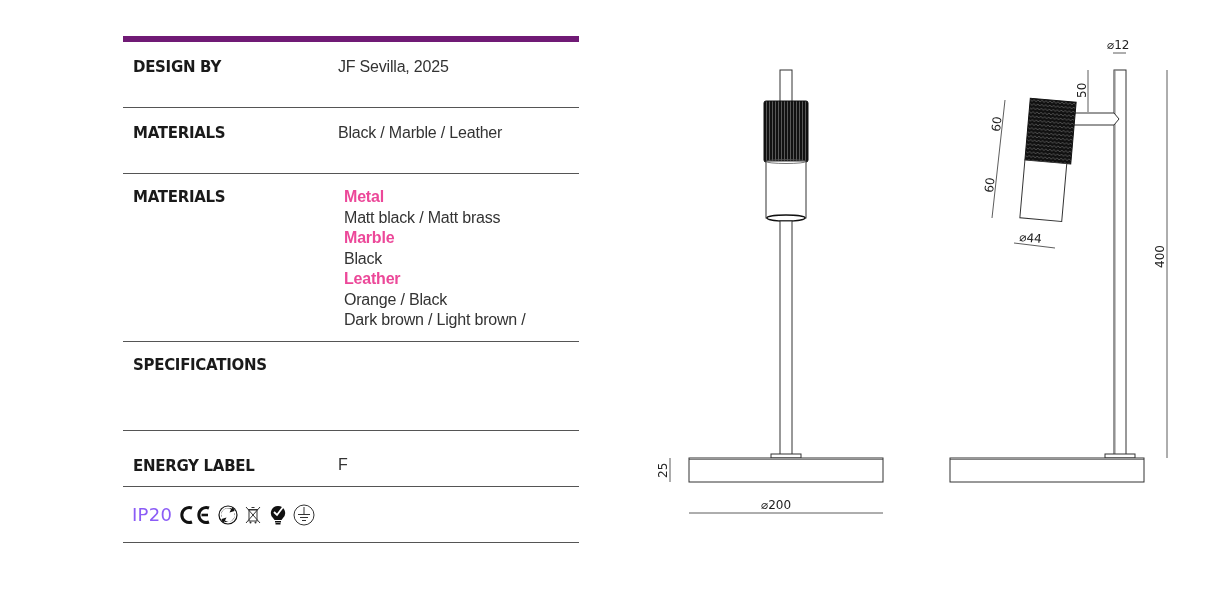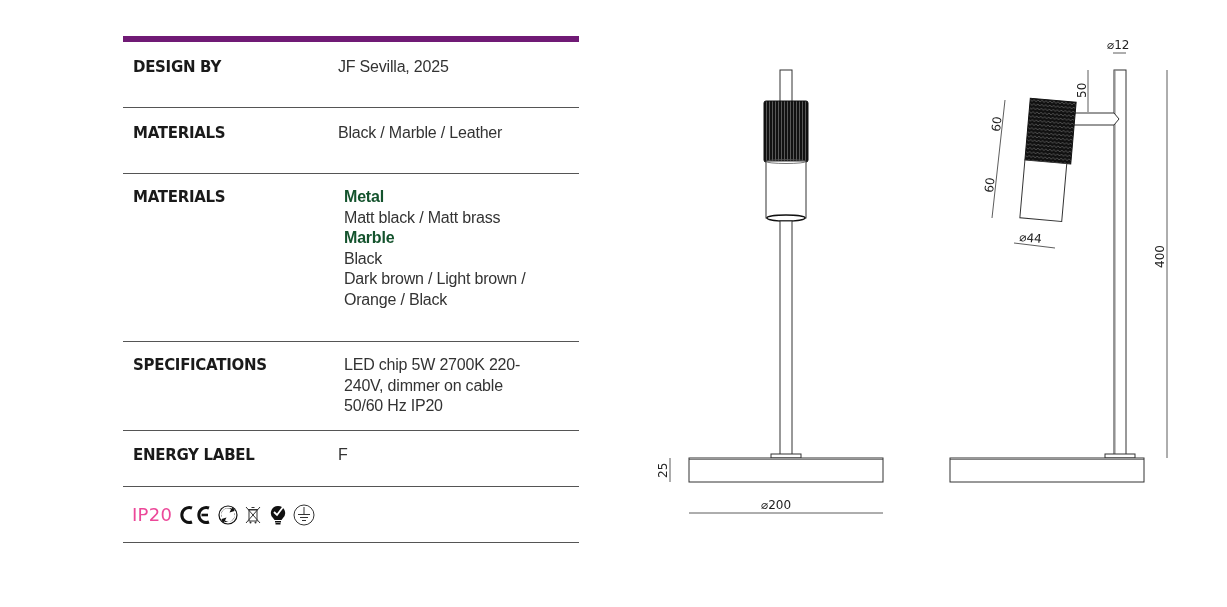--- a/index.html
+++ b/index.html
@@ -43,44 +43,44 @@
       flex: 1;
       font-size: 16px;
       color: #333;
       line-height: 20.5px;
       font-family: Liberation Sans, sans-serif;
       letter-spacing: -0.2px;
       margin-left: 8px;
     }
     .spec-value .strong {
       font-weight: bold;
-      color: #14532d;
+      color: #ec4899;
       display: block;
     }
     .spec-value .plain { display: block; }
     .row-design { height: 66px; padding-top: 15px; }
     .row-materials { height: 66px; padding-top: 15px; }
     .row-finishes { height: 168px; padding-top: 13px; }
     .row-finishes .spec-value { padding-left: 6px; }
-    .row-specs { height: 89px; padding-top: 13px; }
+    .row-specs { height: 89px; padding-top: 13px; gap: 36px; }
     .row-specs .spec-value { padding-left: 6px; line-height: 20.5px; }
-    .row-energy { height: 56px; padding-top: 14px; }
+    .row-energy { height: 56px; padding-top: 14px; align-items: center; }
     .row-icons {
       height: 56px;
       align-items: center;
       padding-left: 9px;
     }
     .icons-wrap {
       display: flex;
       align-items: center;
       gap: 5px;
     }
     .ip-text {
       font-size: 18px;
-      color: #ec4899;
+      color: #8b5cf6;
       font-family: "DejaVu Sans", sans-serif;
       letter-spacing: 0.3px;
       margin-right: 2px;
     }
     .cert-icon {
       display: inline-flex;
       align-items: center;
       justify-content: center;
       width: 20px;
       height: 22px;
@@ -115,33 +115,29 @@
       <div class="spec-value">Black / Marble / Leather</div>
     </div>
 
     <div class="spec-row row-finishes">
       <div class="spec-label">MATERIALS</div>
       <div class="spec-value">
         <span class="strong">Metal</span>
         <span class="plain">Matt black / Matt brass</span>
         <span class="strong">Marble</span>
         <span class="plain">Black</span>
+        <span class="strong">Leather</span>
+        <span class="plain">Orange / Black</span>
         <span class="plain">Dark brown / Light brown /</span>
-        <span class="plain">Orange / Black</span>
       </div>
     </div>
 
     <div class="spec-row row-specs">
       <div class="spec-label">
         <span style="display:block">SPECIFICATIONS</span>
-      </div>
-      <div class="spec-value">
-        <span class="plain">LED chip 5W 2700K 220-</span>
-        <span class="plain">240V, dimmer on cable</span>
-        <span class="plain">50/60 Hz IP20</span>
       </div>
     </div>
 
     <div class="spec-row row-energy">
       <div class="spec-label">ENERGY LABEL</div>
       <div class="spec-value">F</div>
     </div>
 
     <div class="spec-row row-icons">
       <div class="icons-wrap">

